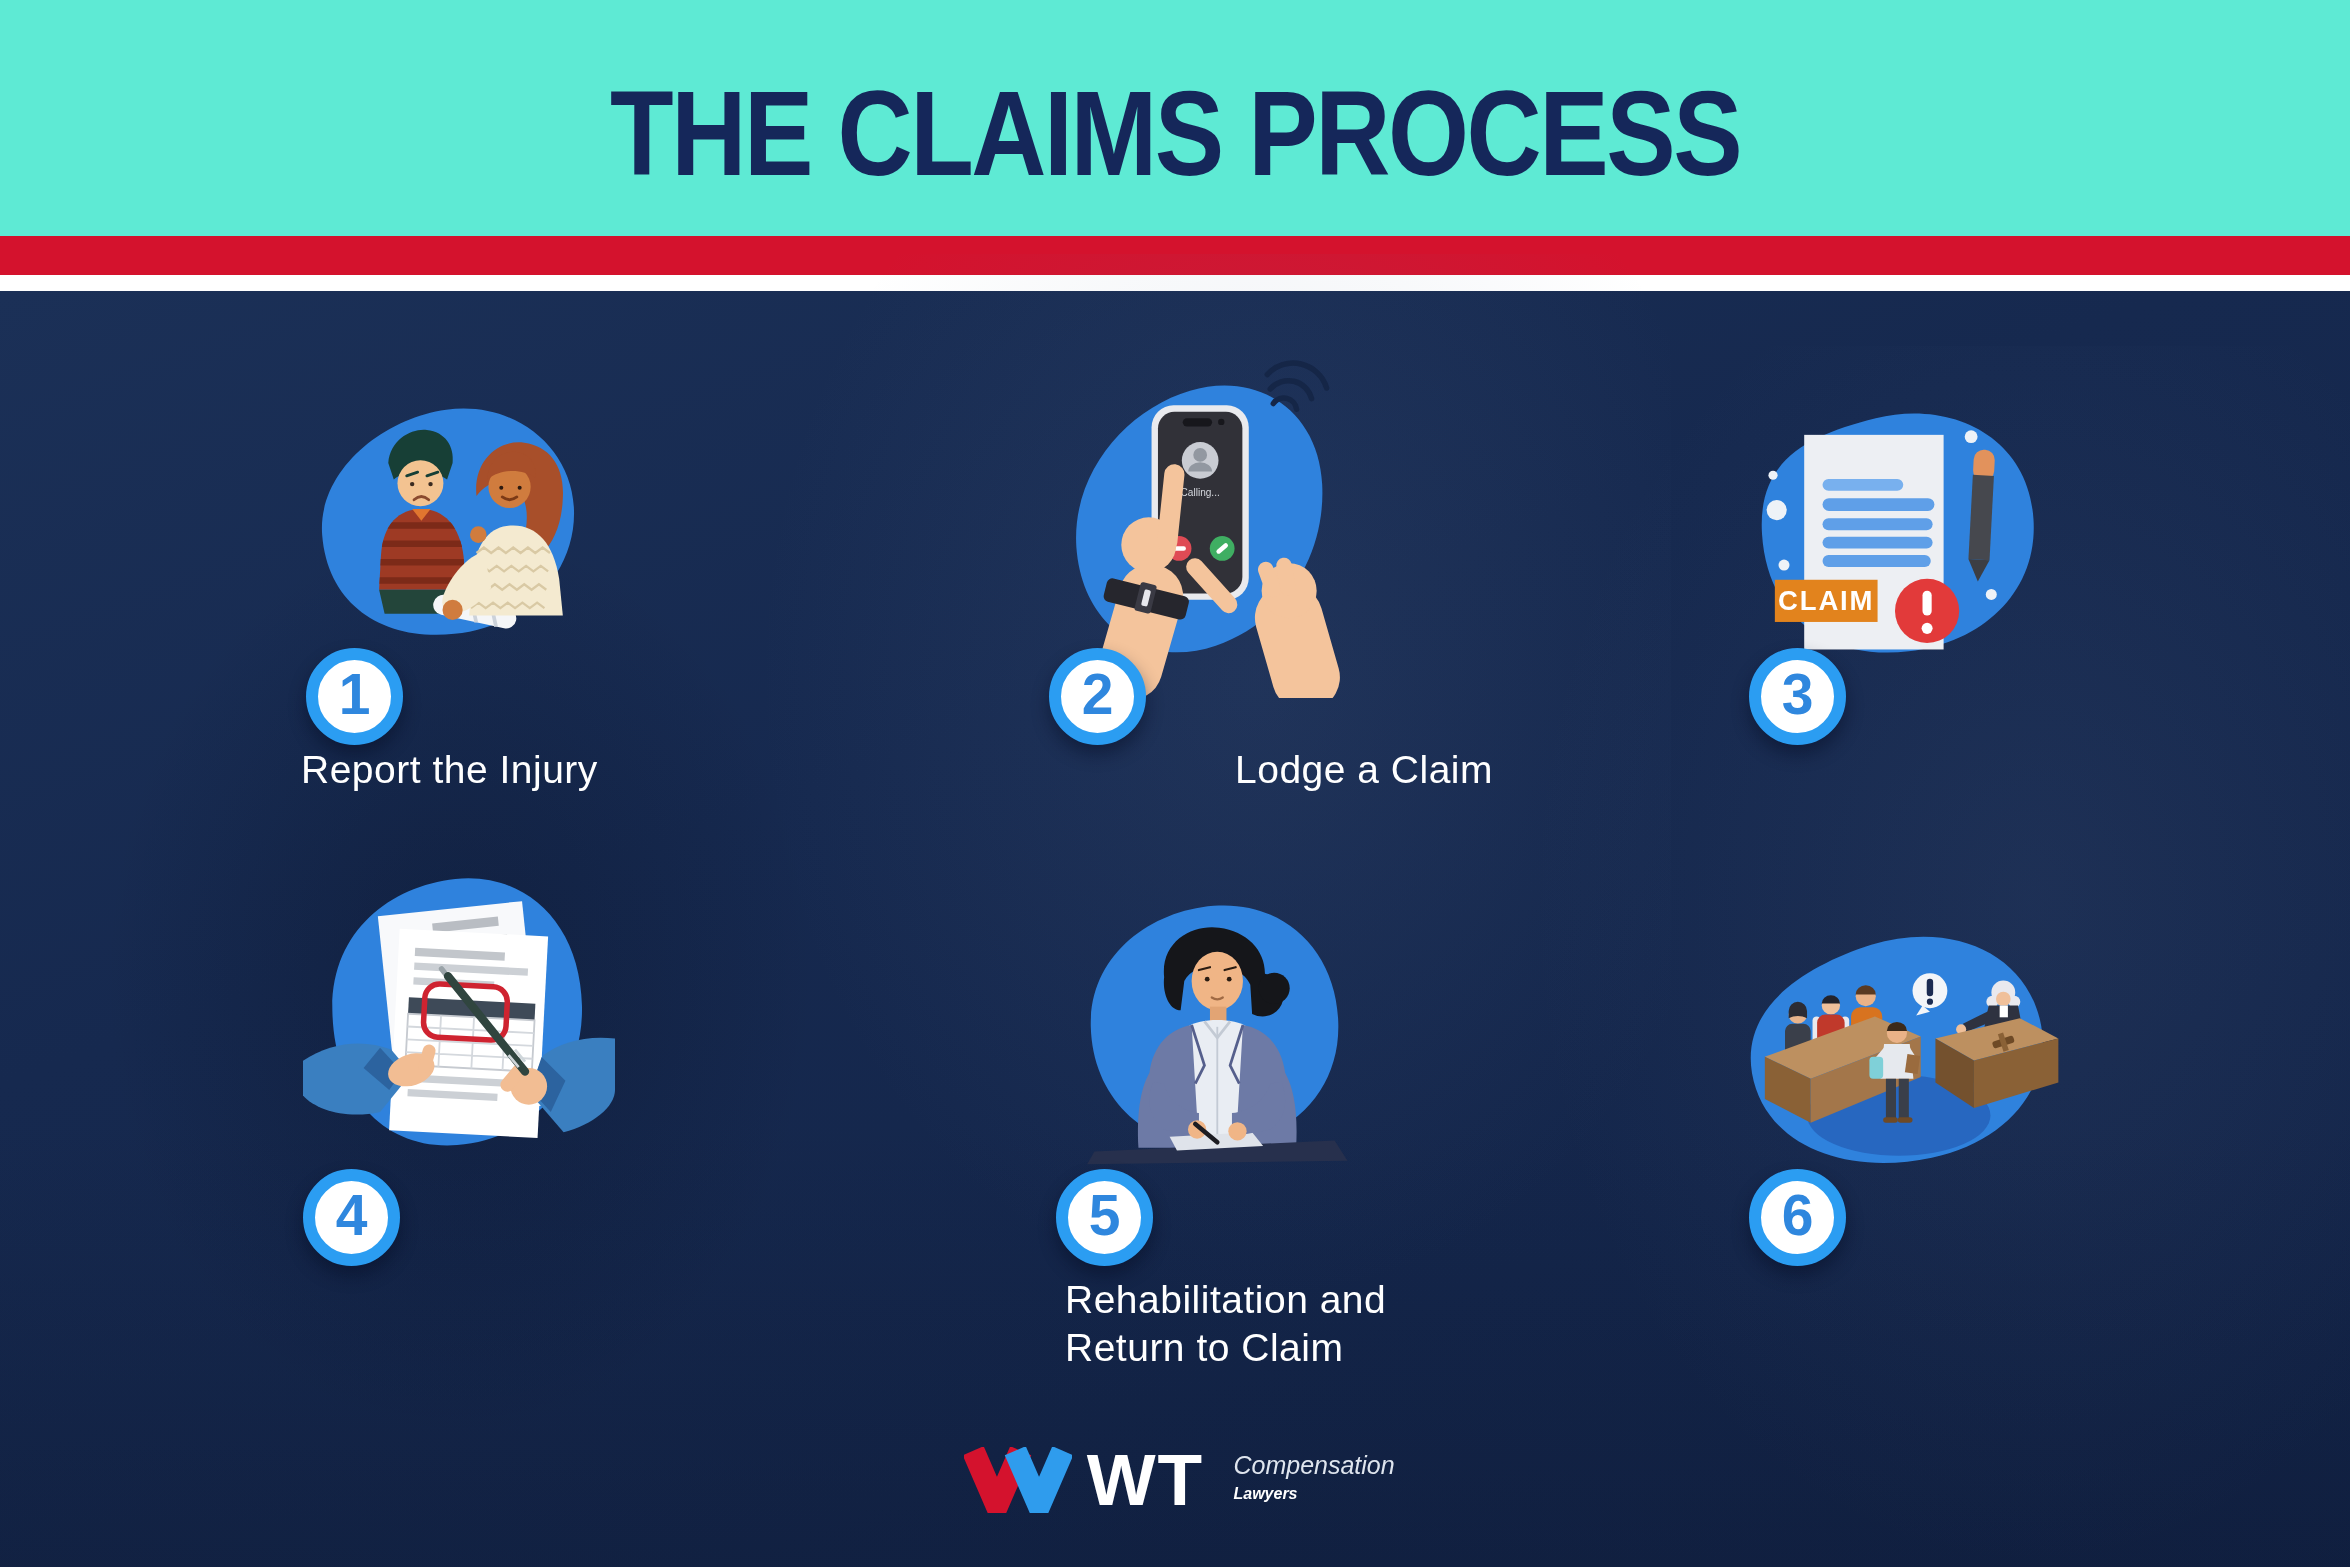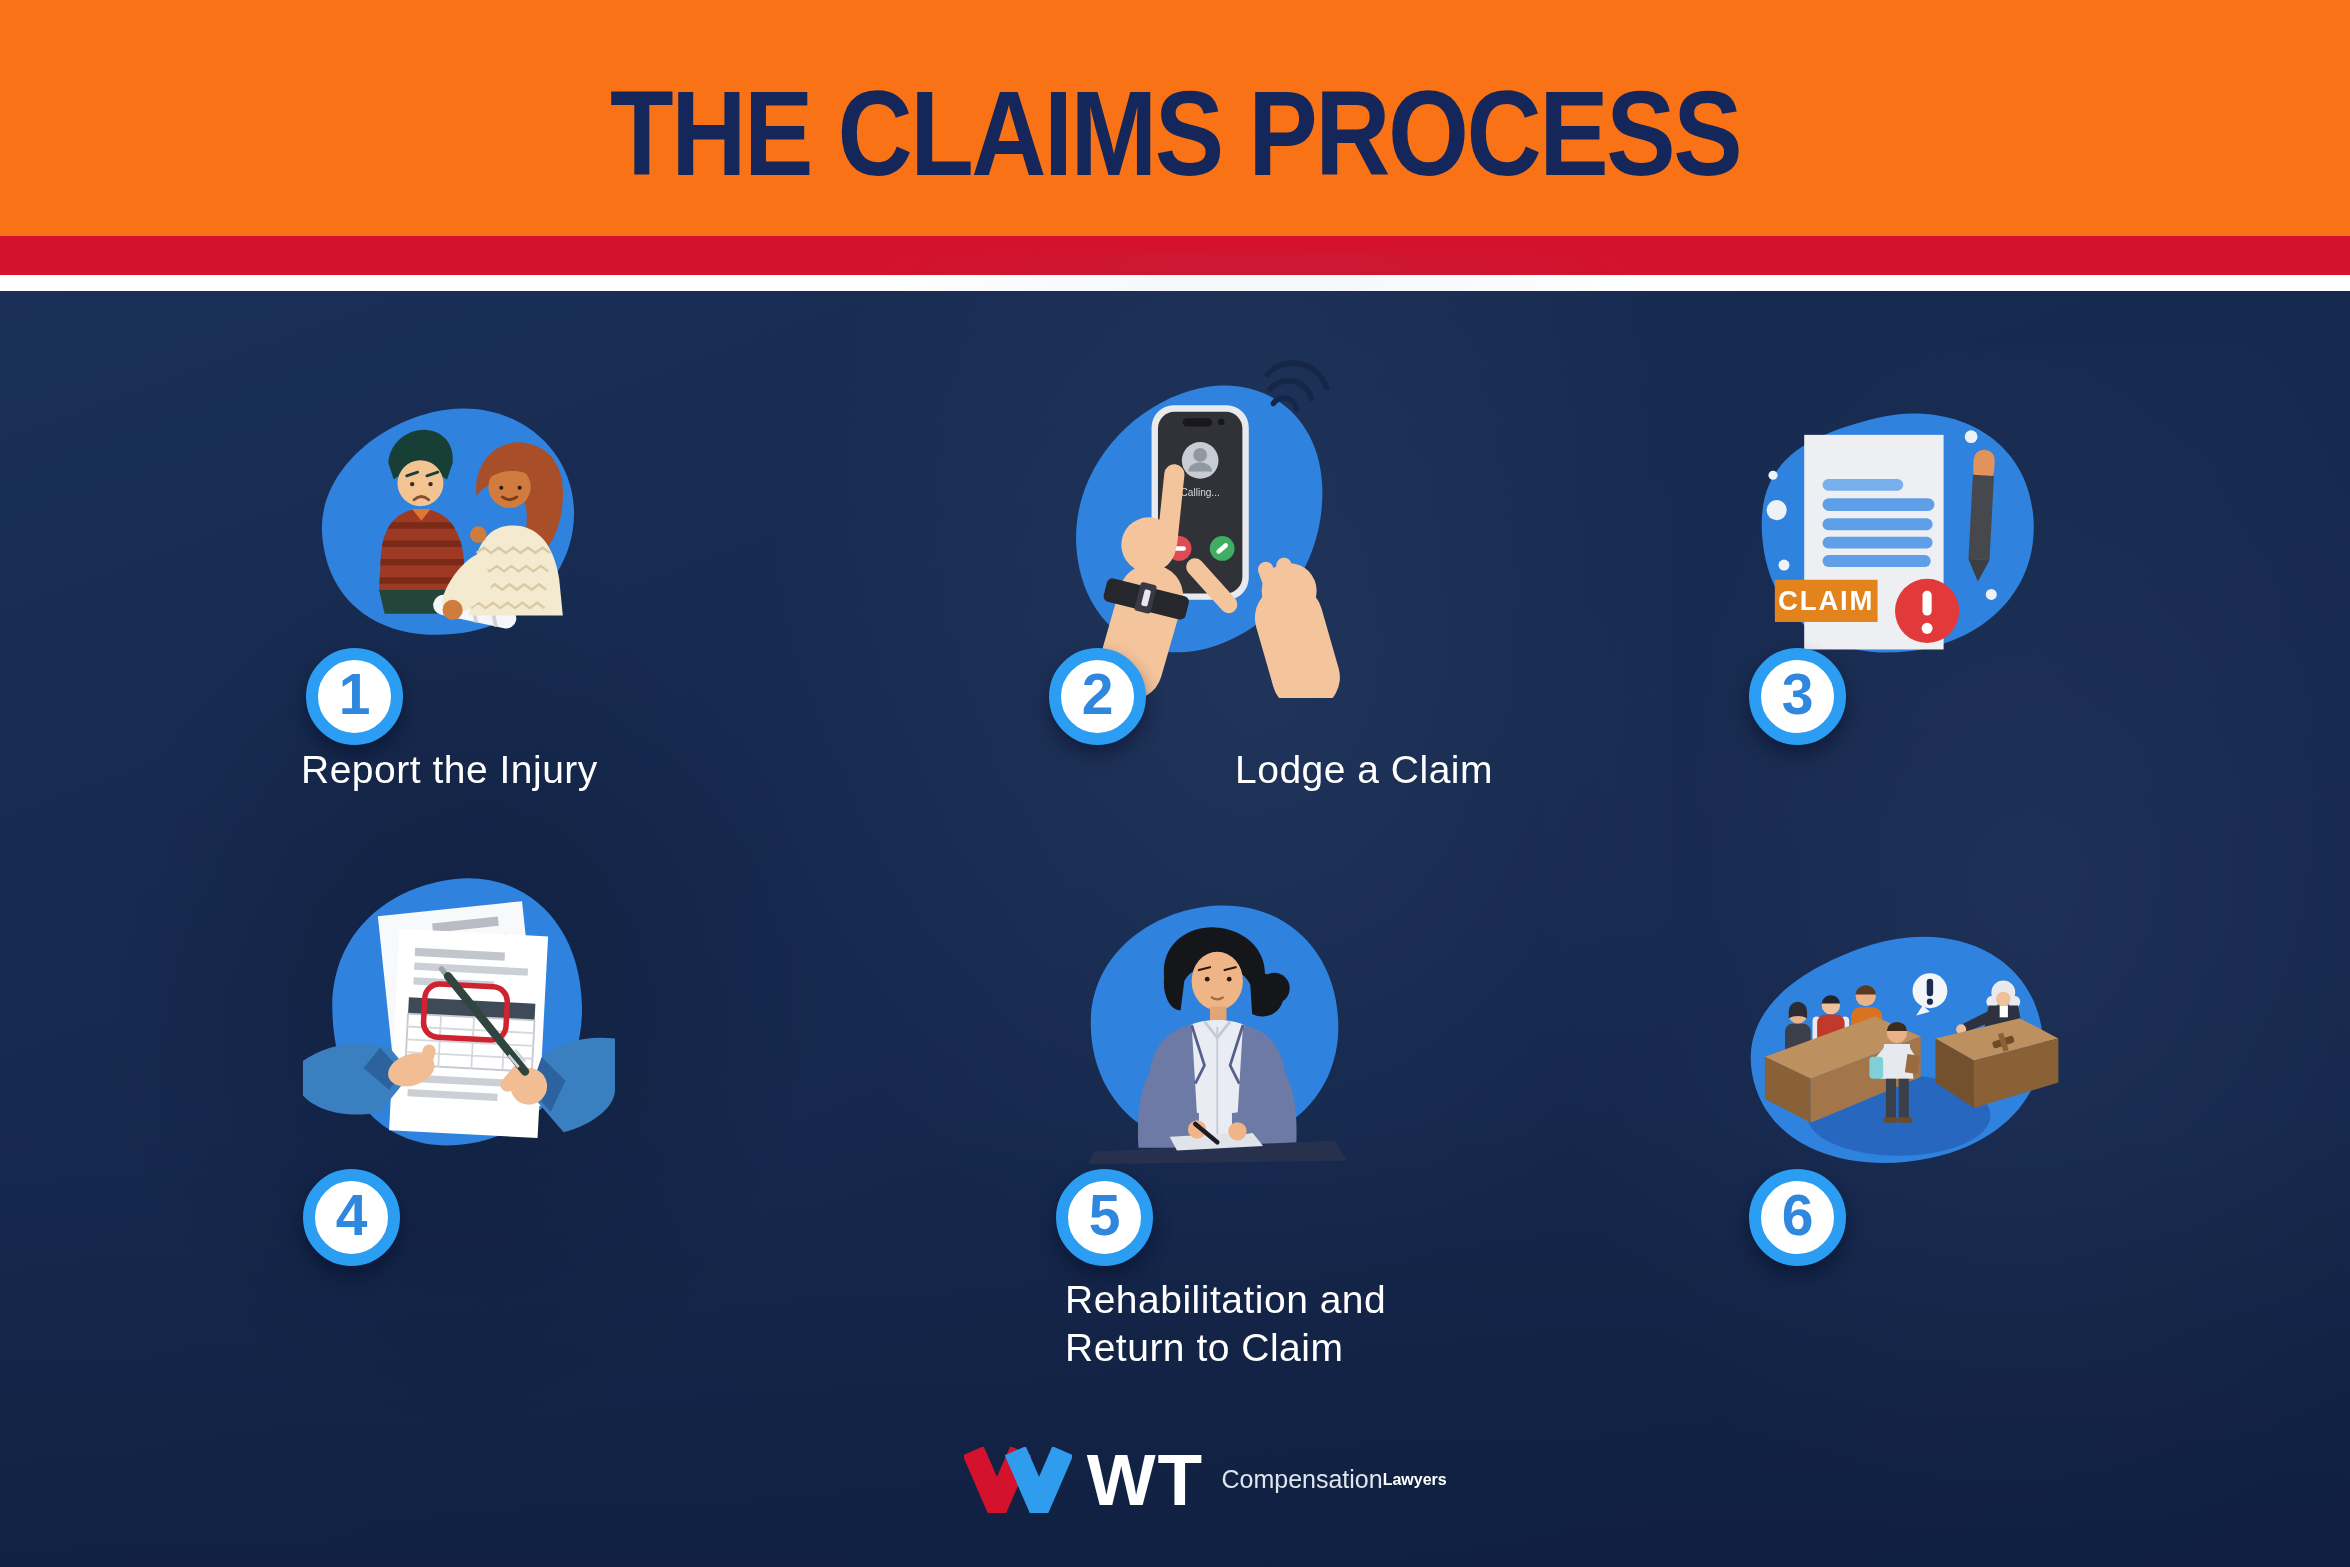--- a/index.html
+++ b/index.html
@@ -1,19 +1,19 @@
 <!DOCTYPE html>
 <html style="font-size:14.7px"><head>
 <meta charset="utf-8">
 <style>
   html,body{margin:0;padding:0;background:#ffffff;font-family:"Liberation Sans",sans-serif;}
   .canvas{position:relative;width:2351px;height:1568px;overflow:hidden;background:#ffffff;}
 
   
-  .header{position:absolute;left:0;top:0;width:2351px;height:265px;background:#f97316;display:flex;align-items:center;justify-content:center;}
+  .header{position:absolute;left:0;top:0;width:2351px;height:265px;background:#5eead4;display:flex;align-items:center;justify-content:center;}
   .title{margin:0;color:#15275a;font-size:121px;font-weight:800;letter-spacing:-2.8px;transform:scaleX(.86);transform-origin:center;white-space:nowrap;}
   .red-bar{position:absolute;left:0;top:236px;width:2351px;height:39px;background:#d4122d;}
 
   
   .main{position:absolute;left:0;top:291px;width:2351px;height:1414px;background:linear-gradient(160deg,#1b3057 0%,#16294f 35%,#122347 100%);}
   .bg-hint{position:absolute;pointer-events:none;}
   .hint-a{left:753px;top:-37px;width:918px;height:1056px;background:radial-gradient(ellipse at 55% 40%,rgba(96,120,160,0.14),rgba(96,120,160,0) 70%);}
   .hint-b{left:110px;top:239px;width:698px;height:900px;background:radial-gradient(ellipse at 50% 50%,rgba(6,14,34,0.30),rgba(6,14,34,0) 72%);}
   .hint-c{left:1524px;top:55px;width:845px;height:1231px;background:radial-gradient(ellipse at 60% 45%,rgba(110,132,170,0.10),rgba(110,132,170,0) 70%);}
   .hint-d{left:0;top:826px;width:2351px;height:467px;background:linear-gradient(rgba(8,16,36,0) 0%,rgba(8,16,36,0.25) 100%);}
@@ -30,21 +30,21 @@
   .i1{left:294px;top:104px;}  .b1{left:306px;top:357px;}  .l1{left:301px;top:455px;width:432px;}
   .i2{left:1045px;top:63px;}  .b2{left:1049px;top:357px;} .l2{left:1061px;top:455px;width:432px;text-align:right;}
   .i3{left:1740px;top:107px;} .b3{left:1749px;top:357px;} .l3{left:1752px;top:455px;width:496px;}
   .i4{left:303px;top:575px;}  .b4{left:303px;top:878px;}  .l4{left:309px;top:985px;width:331px;}
   .i5{left:1061px;top:602px;} .b5{left:1056px;top:878px;} .l5{left:1065px;top:985px;width:450px;}
   .i6{left:1717px;top:630px;} .b6{left:1749px;top:878px;} .l6{left:1756px;top:985px;width:303px;}
 
   
   .logo{position:absolute;left:964px;top:1152px;display:flex;align-items:center;gap:14.7px;}
   .logo-initials{color:#ffffff;font-size:73px;font-weight:800;letter-spacing:1.8px;line-height:1;}
-  .logo-tagline{display:flex;flex-direction:row;justify-content:center;margin-left:3px;}
+  .logo-tagline{display:flex;flex-direction:column;justify-content:center;margin-left:15px;font-style:italic;}
   .logo-tag1{color:#dfe5ee;font-size:25px;line-height:27.5px;font-weight:400;}
   .logo-tag2{color:#ffffff;font-size:16px;line-height:27.5px;font-weight:700;}
 
   svg text{font-family:"Liberation Sans",sans-serif;}
 </style>
 </head>
 <body>
 
 <div class="canvas">
 

